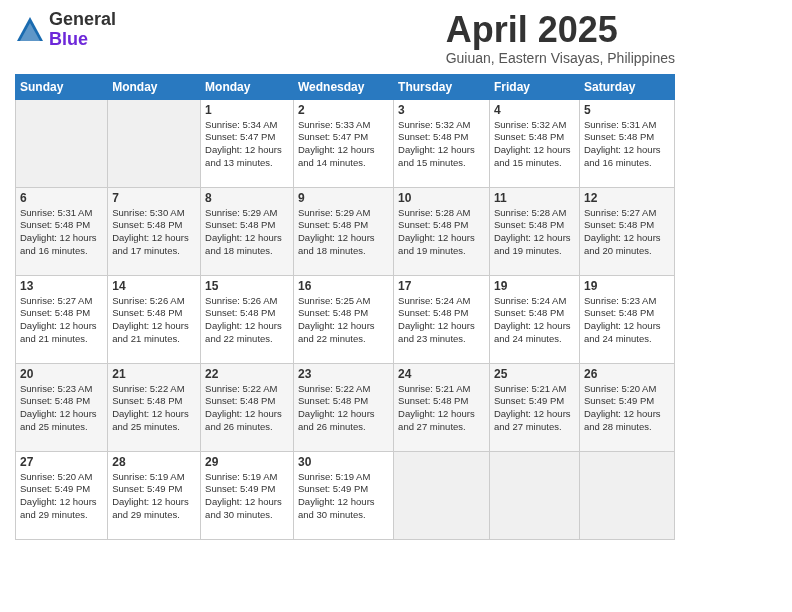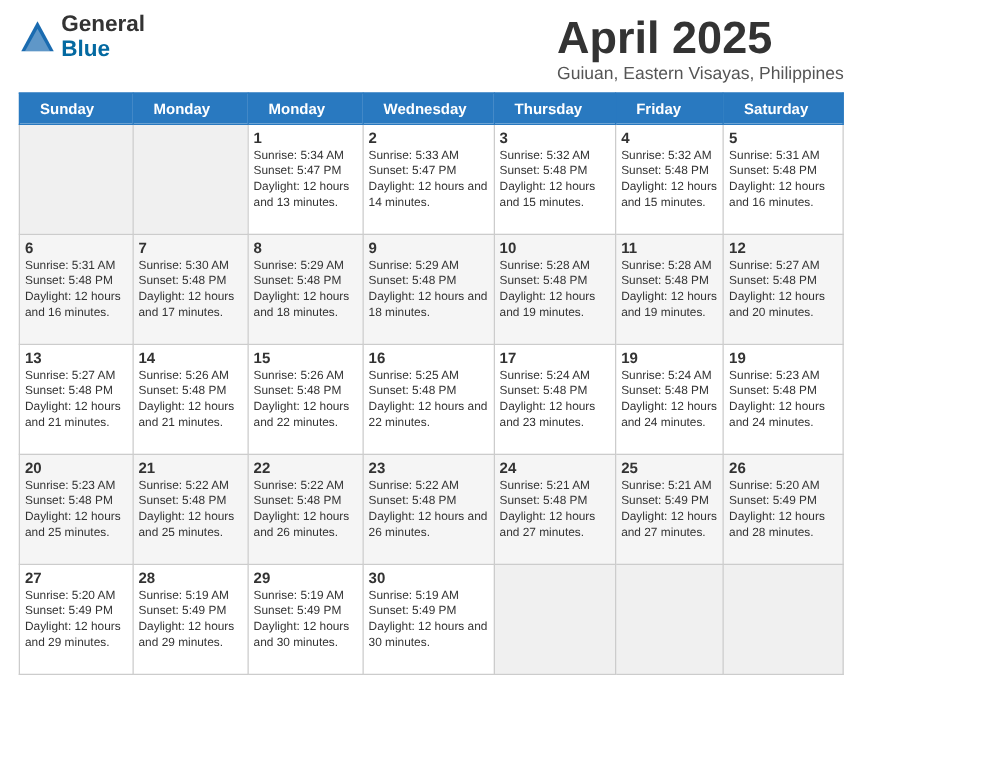--- a/index.html
+++ b/index.html
@@ -33,21 +33,21 @@
       line-height: 1.1;
     }
     .logo-general {
       font-size: 18px;
       font-weight: bold;
       color: #333;
     }
     .logo-blue {
       font-size: 18px;
       font-weight: bold;
-      color: #0369a1;
+      color: #6d28d9;
     }
     .logo-icon {
       width: 30px;
       height: 30px;
       margin-right: 4px;
     }
     .title-section {
       text-align: left;
     }
     .calendar-title {
@@ -61,21 +61,21 @@
       color: #555;
     }
     table {
       width: 100%;
       border-collapse: collapse;
       font-size: 10px;
     }
     thead tr th {
       background-color: #2979c0;
       color: #fff;
-      padding: 5px 16px;
+      padding: 5px 4px;
       text-align: left;
       font-size: 12px;
       font-weight: bold;
       border: 1px solid #2979c0;
     }
     tbody tr td {
       border: 1px solid #ccc;
       vertical-align: top;
       padding: 3px 4px;
       width: 113px;

